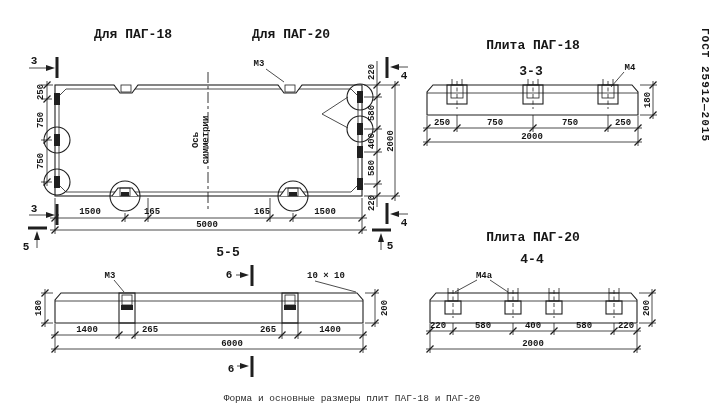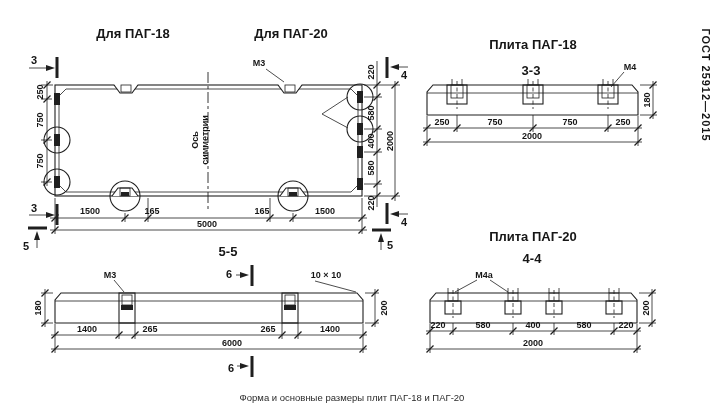--- a/index.html
+++ b/index.html
@@ -1,17 +1,17 @@
 <!DOCTYPE html>
 <html><head>
 <meta charset="utf-8">
 <style>
   html,body{margin:0;padding:0;background:#e8e8e8;}
   .sheet{position:relative;width:719px;height:414px;background:#ffffff;overflow:hidden;
-         font-family:Liberation Sans, sans-serif;}
+         font-family:Liberation Mono, monospace;}
   svg{display:block}
   .s   {stroke:#1f1f1f;stroke-width:1.1;fill:none}
   .thin{stroke:#1f1f1f;stroke-width:0.8;fill:none}
   .bar {stroke:#1f1f1f;stroke-width:3;fill:none}
   .tick{stroke:#1f1f1f;stroke-width:1.3}
   .blk {fill:#1f1f1f;stroke:none}
   .wht {fill:#ffffff;stroke:none}
   .dash{stroke:#1f1f1f;stroke-width:0.8;fill:none;stroke-dasharray:4 2.5}
   .axis{stroke:#1f1f1f;stroke-width:0.9;fill:none;stroke-dasharray:11 3 3 3}
   text{fill:#161616}

